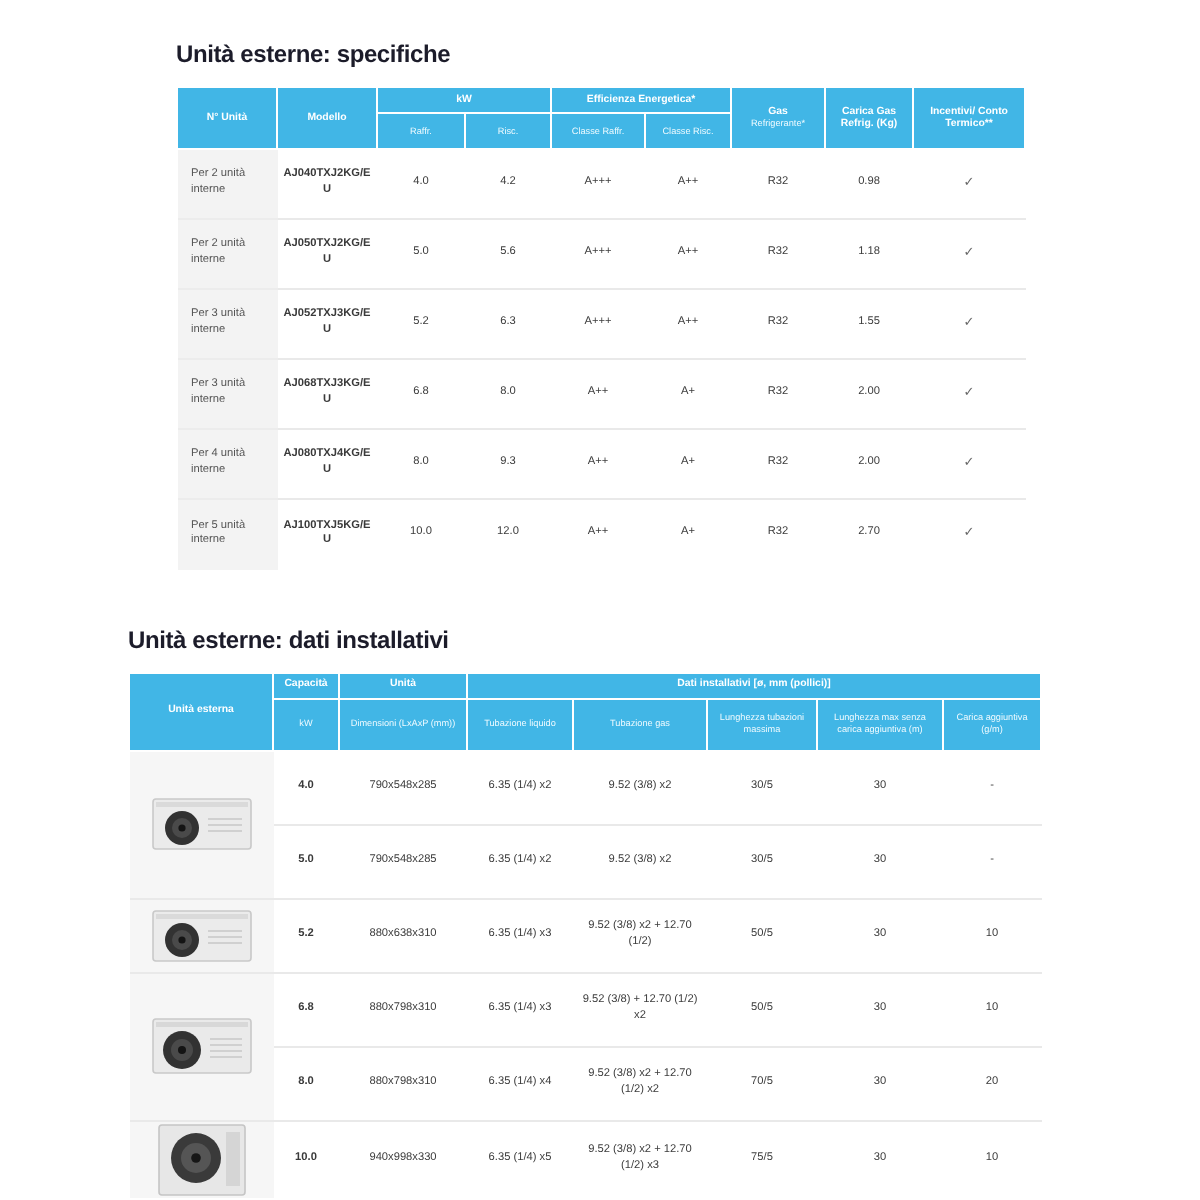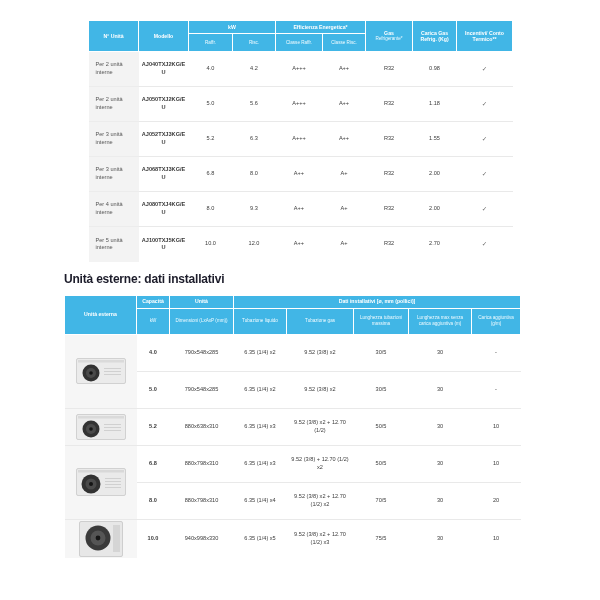--- a/index.html
+++ b/index.html
@@ -3,21 +3,21 @@
 <meta charset="utf-8">
 <style>
   html,body{margin:0;padding:0;}
   body{
     width:600px;height:600px;overflow:hidden;background:#ffffff;
     font-family:"Liberation Sans", sans-serif;
     -webkit-font-smoothing:antialiased;
   }
   .sec{box-sizing:border-box;}
   .sec1{margin:20px 0 0 88px;width:424px;}
-  .sec2{margin:10px 0 0 64px;width:456px;}
+  .sec2{margin:28px 0 0 64px;width:456px;}
   .title{font-size:12px;font-weight:bold;color:#1c1c2a;margin:0 0 9px 0;letter-spacing:-0.2px;}
   table{border-collapse:collapse;table-layout:fixed;width:100%;}
   thead th{
     background:#41b6e6;color:#ffffff;border:1px solid #ffffff;
     font-weight:bold;padding:1px 2px;vertical-align:middle;text-align:center;
   }
   .th-main{font-size:5.2px;font-weight:bold;line-height:1.25;}
   .th-sub{font-size:4.6px;font-weight:normal;color:#f0fbff;line-height:1.25;}
   .hrow1{height:13px;}
   .t1 .hrow2{height:18px;}
@@ -32,20 +32,21 @@
   .t1 td.rowlabel{background:#f3f3f3;text-align:left;padding-left:7px;color:#555;border-top:1px solid #ececec;}
   td.model,td.cap{font-weight:bold;color:#3a3a3a;}
   td.check{color:#666;font-size:6.5px;}
   .t2 td.img-cell{background:#f6f6f6;border-top:1px solid #e9e9e9;padding:0;}
   .unit-photo{display:block;margin:0 auto;}
 </style>
 </head>
 <body>
 
 <div class="sec sec1">
+  <h1 class="title">Unità esterne: specifiche</h1>
 
   <table class="t1">
     <colgroup>
       <col style="width:50px">
         <col style="width:50px">
         <col style="width:44px">
         <col style="width:43px">
       <col style="width:47px">
         <col style="width:43px">
         <col style="width:47px">

